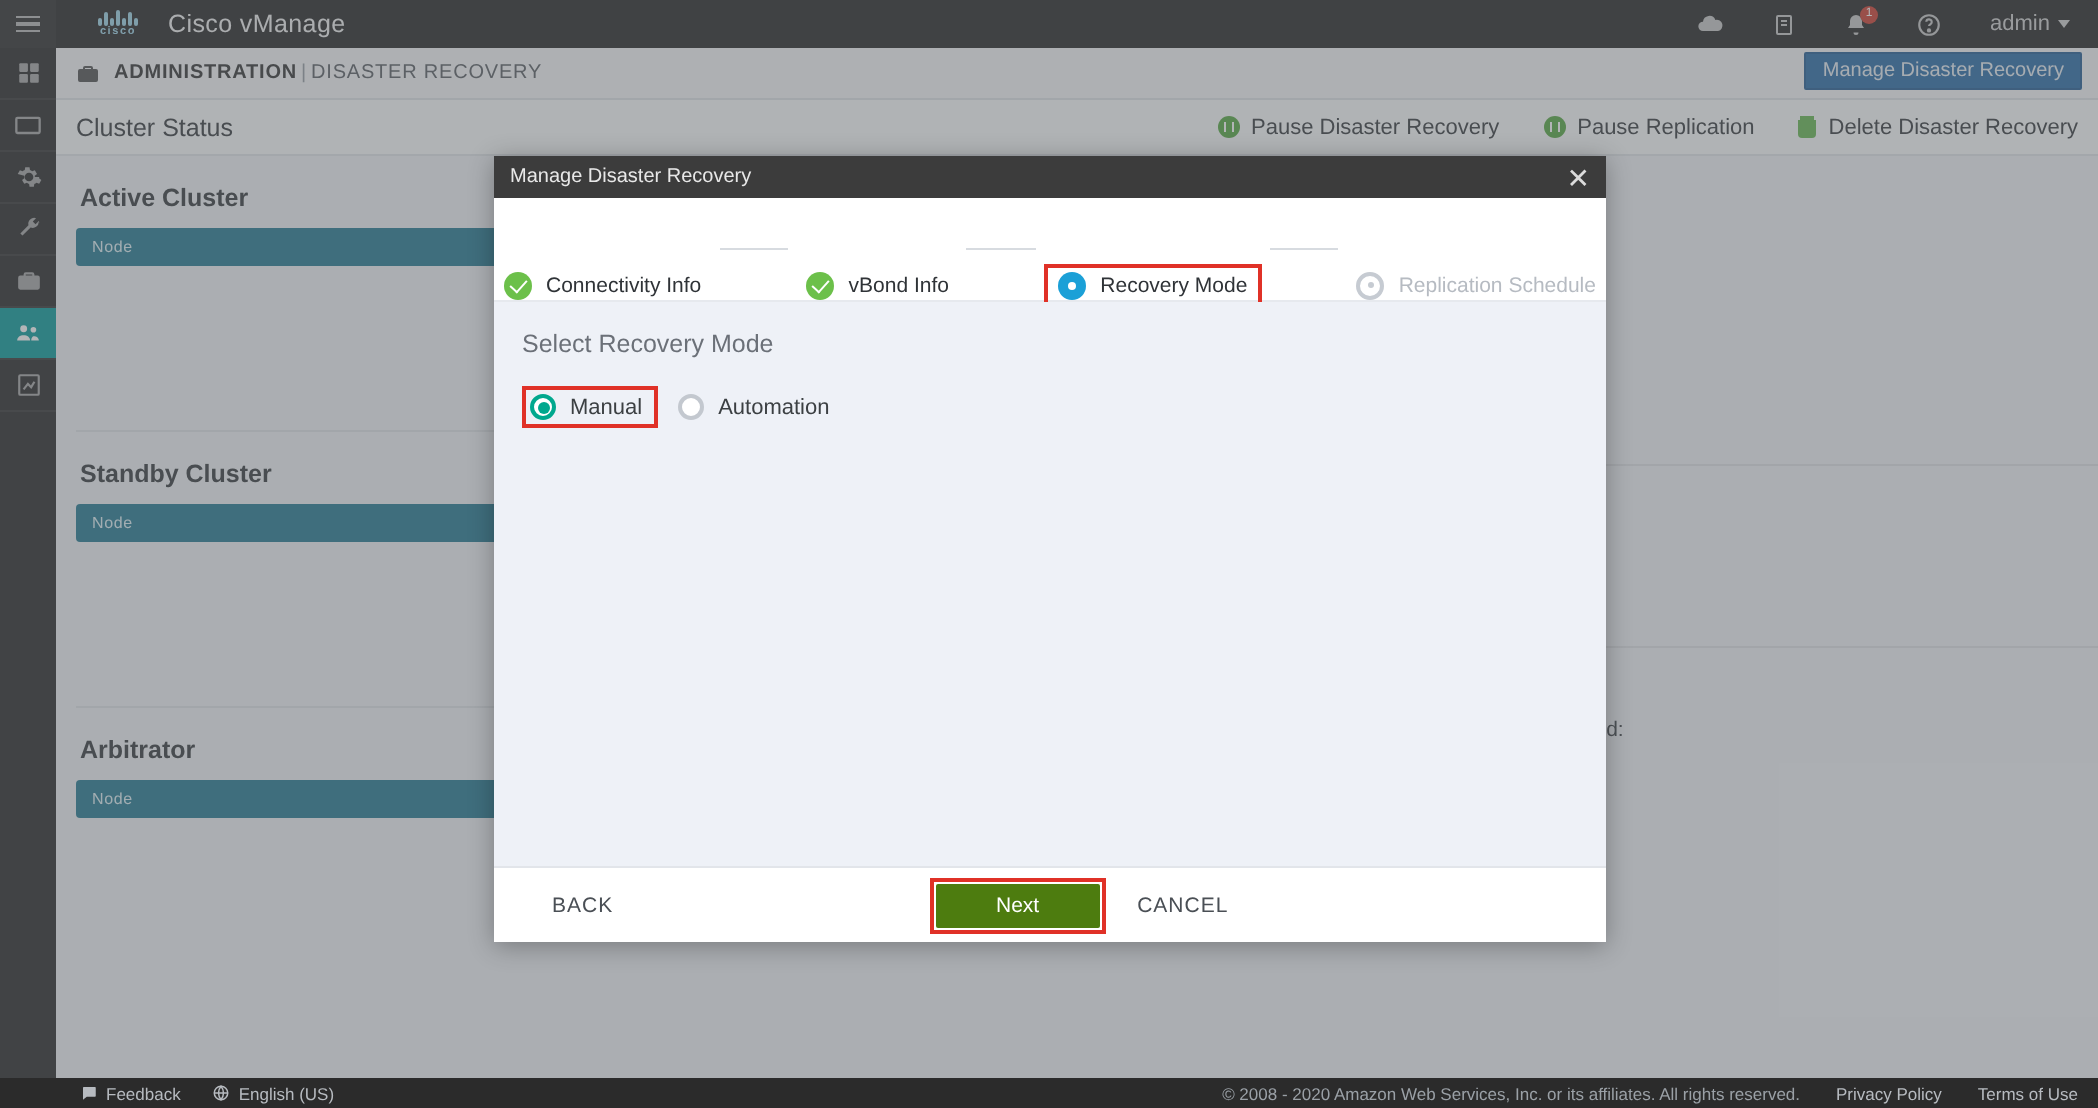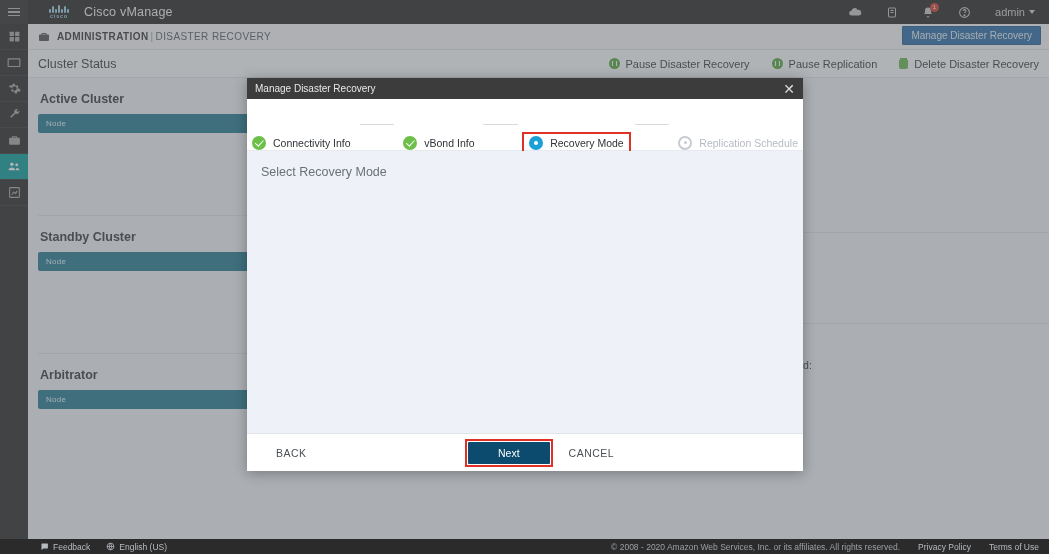--- a/index.html
+++ b/index.html
@@ -161,21 +161,21 @@
   .radio-label { font-size: 11px; color: #3c4043; }
 
   .modal-footer {
     height: 38px; background: #fff; border-top: 1px solid #e2e5ea;
     display: flex; align-items: center; padding: 0 29px; position: relative;
   }
   .btn-back { font-size: 10.5px; color: #4a4f55; letter-spacing: .5px; cursor: pointer; background:none;border:none;font-family:"Liberation Sans",sans-serif; }
   .footer-mid { position: absolute; left: 218px; display: flex; align-items: center; gap: 16px; }
   .next-wrap { border: 2px solid #e03127; padding: 1px; }
   .btn-next {
-    background: #0c4a6e; color: #fff; border: none; font-size: 10.5px;
+    background: #4d7c0f; color: #fff; border: none; font-size: 10.5px;
     padding: 5px 30px; cursor: pointer; border-radius: 1px;
     font-family: "Liberation Sans", sans-serif;
   }
   .btn-cancel { font-size: 10.5px; color: #4a4f55; letter-spacing: .5px; cursor: pointer; background:none;border:none;font-family:"Liberation Sans",sans-serif; }
 
   
   .footer-bar {
     position: absolute; bottom: 0; left: 0; width: 1049px; height: 15px;
     background: #2b2b2b; display: flex; align-items: center;
     padding: 0 10px; z-index: 60; font-size: 8.5px; color: #b7bbc0;
@@ -399,20 +399,30 @@
       </div>
       <span class="step-line"></span>
       <div class="step">
         <span class="step-circle pending"></span>
         <span class="step-label muted">Replication Schedule</span>
       </div>
     </div>
 
     <div class="modal-body">
       <div class="body-title">Select Recovery Mode</div>
+      <div class="radio-row">
+        <div class="radio-wrap highlighted">
+          <span class="radio checked"></span>
+          <span class="radio-label">Manual</span>
+        </div>
+        <div class="radio-wrap">
+          <span class="radio"></span>
+          <span class="radio-label">Automation</span>
+        </div>
+      </div>
     </div>
 
     <div class="modal-footer">
       <button class="btn-back">BACK</button>
       <div class="footer-mid">
         <span class="next-wrap">
           <button class="btn-next">Next</button>
         </span>
         <button class="btn-cancel">CANCEL</button>
       </div>

